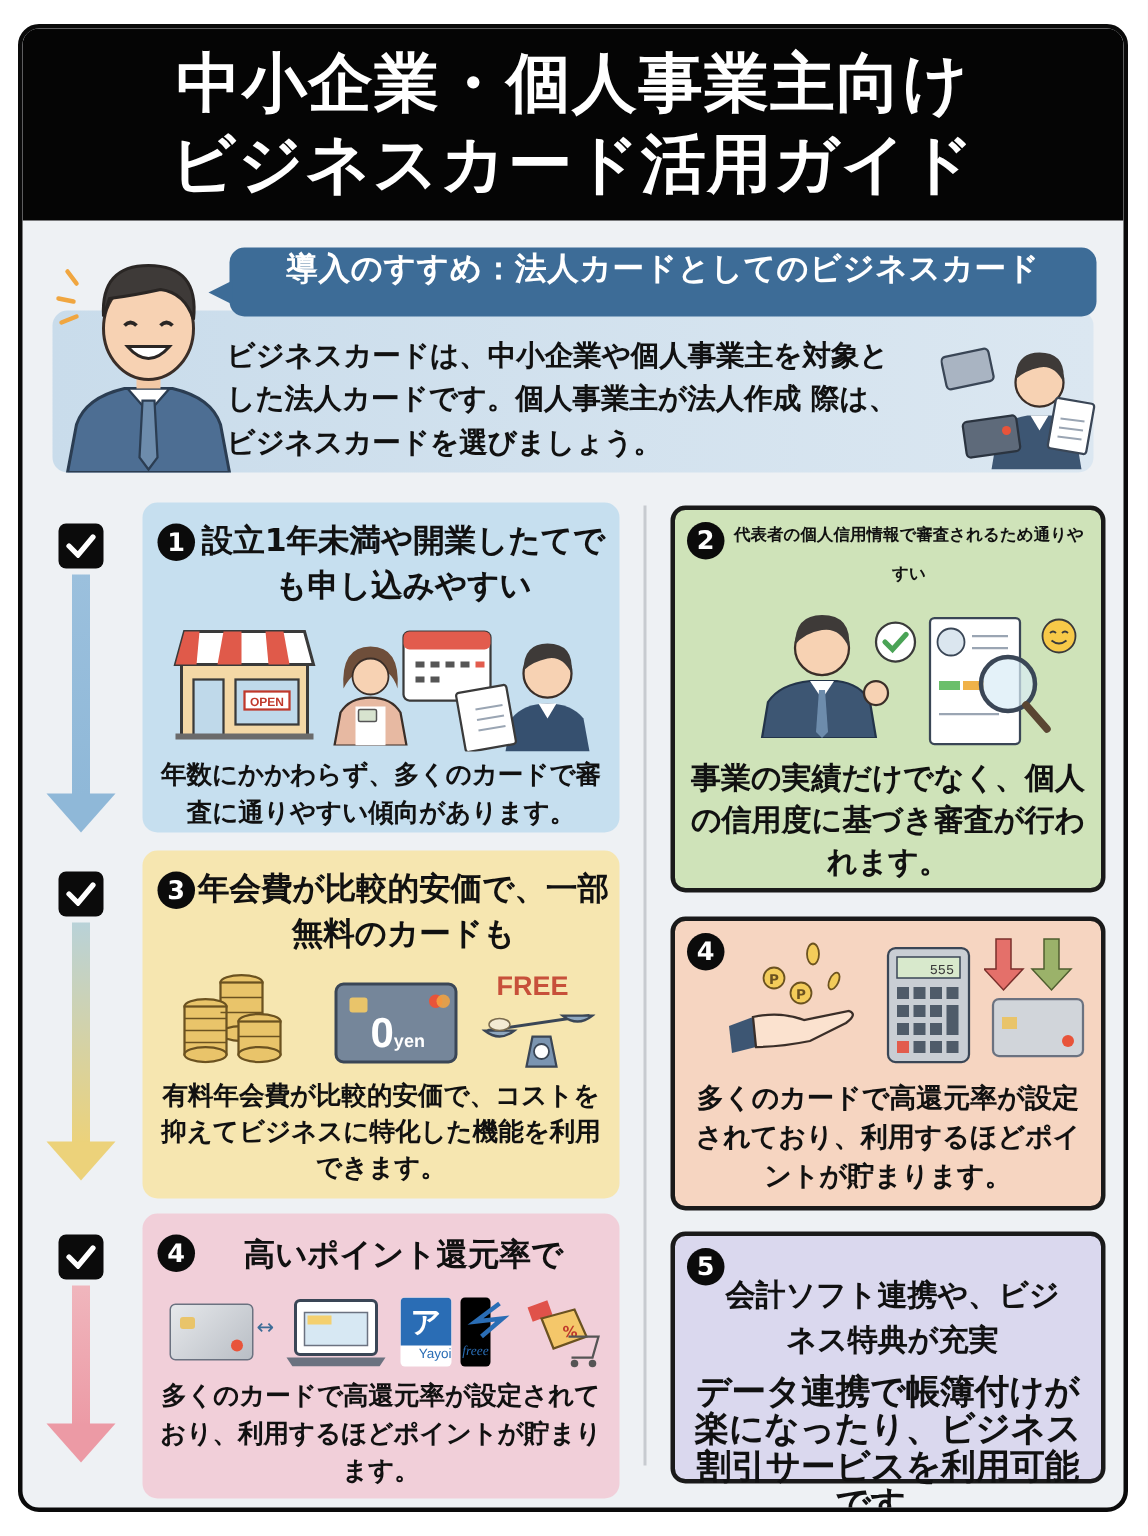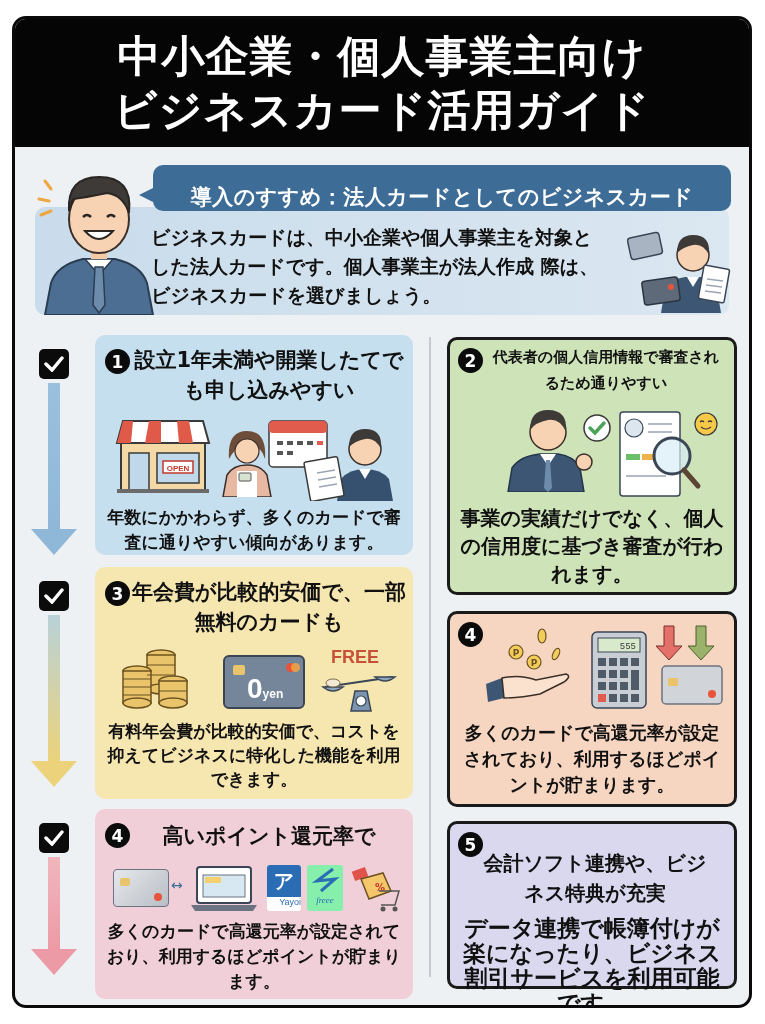--- a/index.html
+++ b/index.html
@@ -20,21 +20,21 @@
 
   
   .intro { position: absolute; left: 0; top: 128px; width: 100%; height: 170px; }
   .intro-bg {
     position: absolute; left: 20px; top: 60px; width: 694px; height: 108px;
     background: linear-gradient(90deg, #c9dceb, #dbe7f1); border-radius: 10px;
   }
   .bubble {
     position: absolute; left: 138px; top: 18px; width: 578px; height: 46px;
     background: #3d6c97; border-radius: 10px; color: #fff; font-size: 21px; font-weight: 700;
-    display: flex; align-items: flex-end; justify-content: center; letter-spacing: 0.5px;
+    display: flex; align-items: flex-start; justify-content: center; letter-spacing: 0.5px;
   }
   .bubble::before {
     content: ""; position: absolute; left: -14px; top: 22px; border-style: solid;
     border-width: 8px 16px 8px 0; border-color: transparent #3d6c97 transparent transparent;
   }
   .intro-text {
     position: absolute; left: 136px; top: 76px; width: 460px; font-size: 19px; font-weight: 700;
     line-height: 29px; color: #111;
   }
   .person-large { position: absolute; left: 22px; top: 8px; width: 124px; height: 160px; }
@@ -254,40 +254,40 @@
     <svg class="illus" style="left:94px;top:56px" width="70" height="46" viewBox="0 0 70 46">
       <rect x="8" y="2" width="54" height="36" rx="3" fill="#fff" stroke="#3a4656" stroke-width="2"></rect>
       <rect x="14" y="10" width="42" height="22" fill="#d7e8f3" stroke="#6b7280" stroke-width="1"></rect>
       <rect x="16" y="12" width="16" height="6" fill="#f4d06f"></rect>
       <path d="M2 40 L68 40 L64 46 L6 46 Z" fill="#6b7280"></path>
     </svg>
     <div class="illus" style="left:172px;top:56px;width:34px;height:46px;background:#fff;border-radius:3px;overflow:hidden">
       <div style="height:32px;background:#2a6db5;color:#fff;font-size:20px;font-weight:700;display:flex;align-items:center;justify-content:center">ア</div>
       <div style="font-size:9px;color:#2a6db5;text-align:right;font-family:'Liberation Sans',sans-serif">Yayoi</div>
     </div>
-    <div class="illus" style="left:212px;top:56px;width:36px;height:46px;background:#86efac;border-radius:3px">
+    <div class="illus" style="left:212px;top:56px;width:20px;height:46px;background:#000000;border-radius:3px">
       <svg width="36" height="30" viewBox="0 0 36 30">
           <path d="M26 4 L10 16 L28 14 L14 26" stroke="#2a6db5" stroke-width="3" fill="none"></path>
         </svg>
       <div style="font-size:9px;color:#2a6db5;text-align:center;font-style:italic;font-family:'Liberation Serif',serif;margin-top:-4px">freee</div>
     </div>
     <svg class="illus" style="left:254px;top:52px" width="54" height="52" viewBox="0 0 54 52">
       <rect x="4" y="8" width="14" height="10" fill="#e0524a" transform="rotate(-20 11 13)"></rect>
       <path d="M12 18 L34 12 L42 30 L20 38 Z" fill="#f4c76a" stroke="#6b5220" stroke-width="1.5"></path>
       <text x="26" y="30" font-size="10" fill="#c0392b" font-weight="700">%</text>
       <path d="M30 30 L50 30 L46 44 L32 44" fill="none" stroke="#555" stroke-width="1.5"></path>
       <circle cx="34" cy="48" r="2.5" fill="#555"></circle>
         <circle cx="46" cy="48" r="2.5" fill="#555"></circle>
     </svg>
     <div class="card-body" style="left:8px;top:110px;width:302px;font-size:17px;line-height:25px">多くのカードで高還元率が設定されており、利用するほどポイントが貯まります。</div>
   </div>
 
   <div class="card c2 bordered">
     <div class="num" style="left:8px;top:8px">2</div>
-    <div class="card-title" style="left:36px;top:4px;width:240px;font-size:15px;line-height:26px">代表者の個人信用情報で審査されるため通りやすい</div>
+    <div class="card-title" style="left:36px;top:4px;width:240px;font-size:11px;line-height:26px">代表者の個人信用情報で審査されるため通りやすい</div>
     <svg class="illus" style="left:54px;top:60px" width="90" height="92" viewBox="0 0 90 92">
       <path d="M4 92 L8 68 Q16 56 36 54 L54 54 Q70 56 76 68 L80 92 Z" fill="#3d5673" stroke="#23344a" stroke-width="1.5"></path>
       <path d="M36 54 L44 66 L52 54 Z" fill="#fff"></path>
       <path d="M42 60 L46 60 L48 88 L44 92 L40 88 Z" fill="#6d8cac"></path>
       <circle cx="44" cy="32" r="18" fill="#f7d2b3" stroke="#3a2e28" stroke-width="1.5"></circle>
       <path d="M26 30 Q26 10 44 10 Q64 10 62 32 Q56 18 44 20 Q32 22 26 30 Z" fill="#3e3a38"></path>
       <circle cx="80" cy="62" r="8" fill="#f7d2b3" stroke="#3a2e28" stroke-width="1.5"></circle>
     </svg>
     <svg class="illus" style="left:130px;top:74px" width="34" height="32" viewBox="0 0 34 32">
       <circle cx="17" cy="14" r="13" fill="#fff" stroke="#3a3a3a" stroke-width="1.5"></circle>

